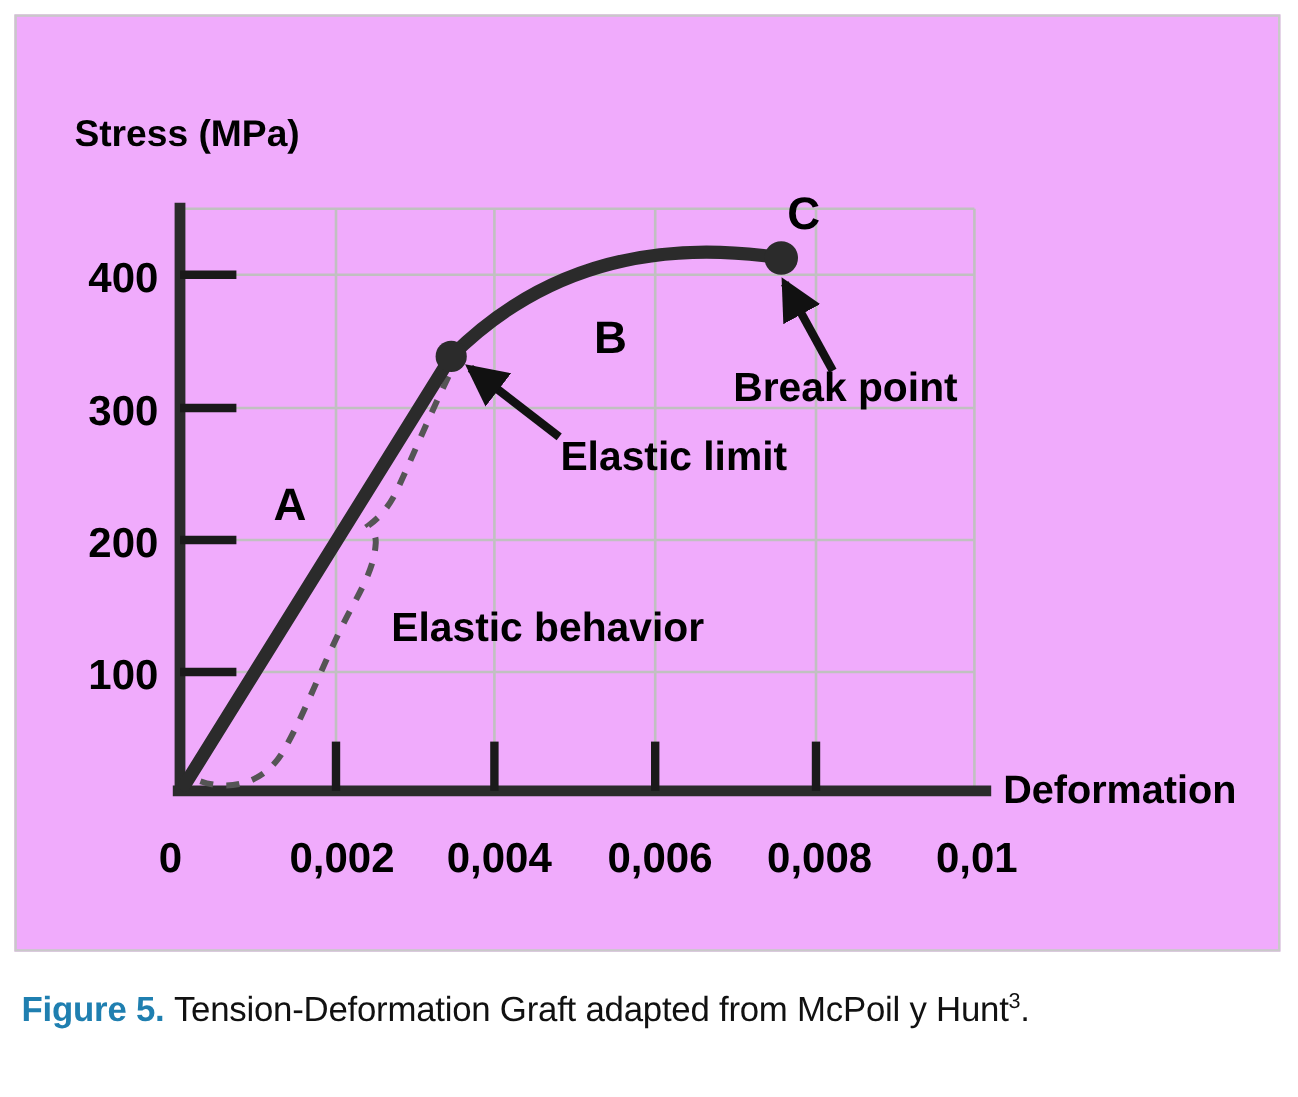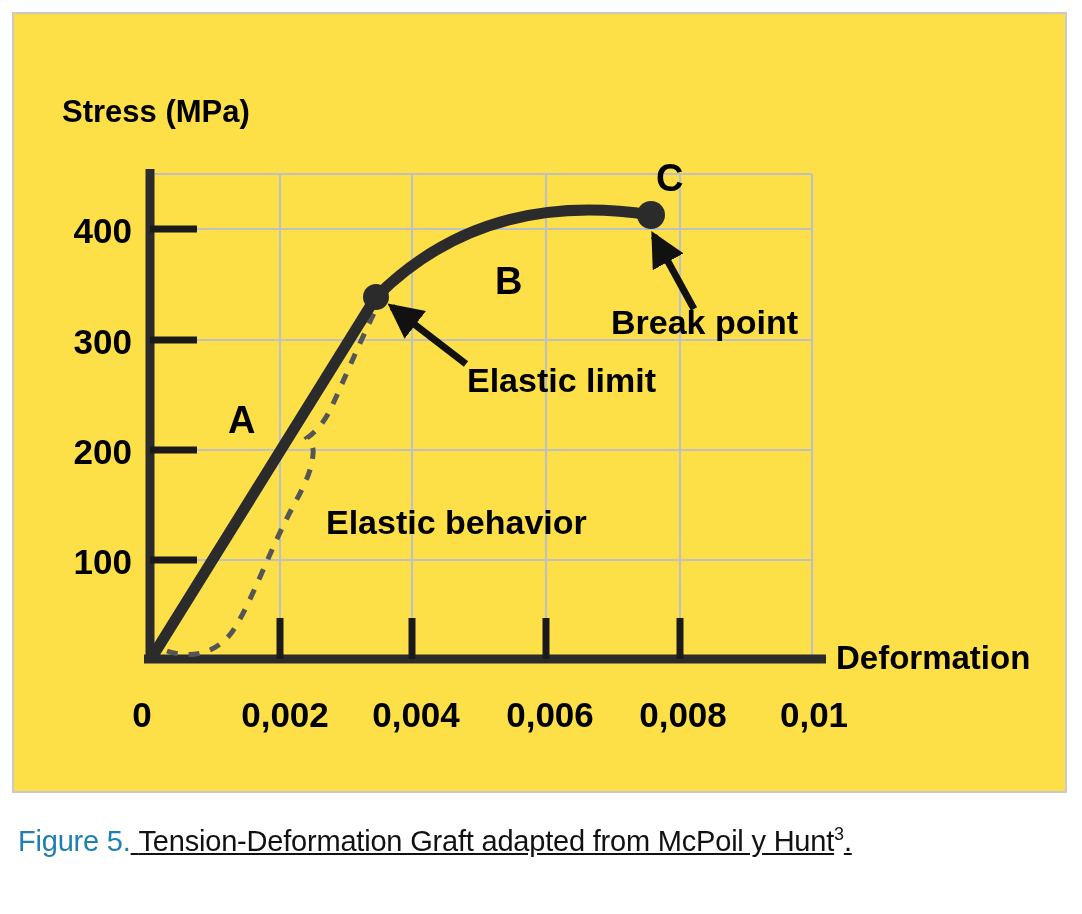--- a/index.html
+++ b/index.html
@@ -15,46 +15,45 @@
     background: #ffffff;
     overflow: hidden;
   }
   #figure-box {
     position: absolute;
     left: 12px;
     top: 12px;
     width: 1055px;
     height: 781px;
     border: 2px solid #c9c9c9;
-    background: #fde047;
+    background: #f0abfc;
     box-sizing: border-box;
   }
   #chart-svg {
     position: absolute;
     left: 0;
     top: 0;
   }
   #caption {
     position: absolute;
     left: 18px;
     top: 824px;
     width: 1050px;
     font-size: 29px;
     color: #111111;
     letter-spacing: -0.2px;
     white-space: nowrap;
   }
   #caption .fig-label {
     color: #1f7fb0;
-    font-weight: normal;
+    font-weight: bold;
   }
   #caption .cap-text {
     color: #111111;
     font-weight: normal;
-    text-decoration: underline;
   }
   #caption sup {
     font-size: 0.62em;
     vertical-align: super;
   }
   .svg-text {
     font-family: "Liberation Sans", sans-serif;
     fill: #000000;
   }
 </style>

